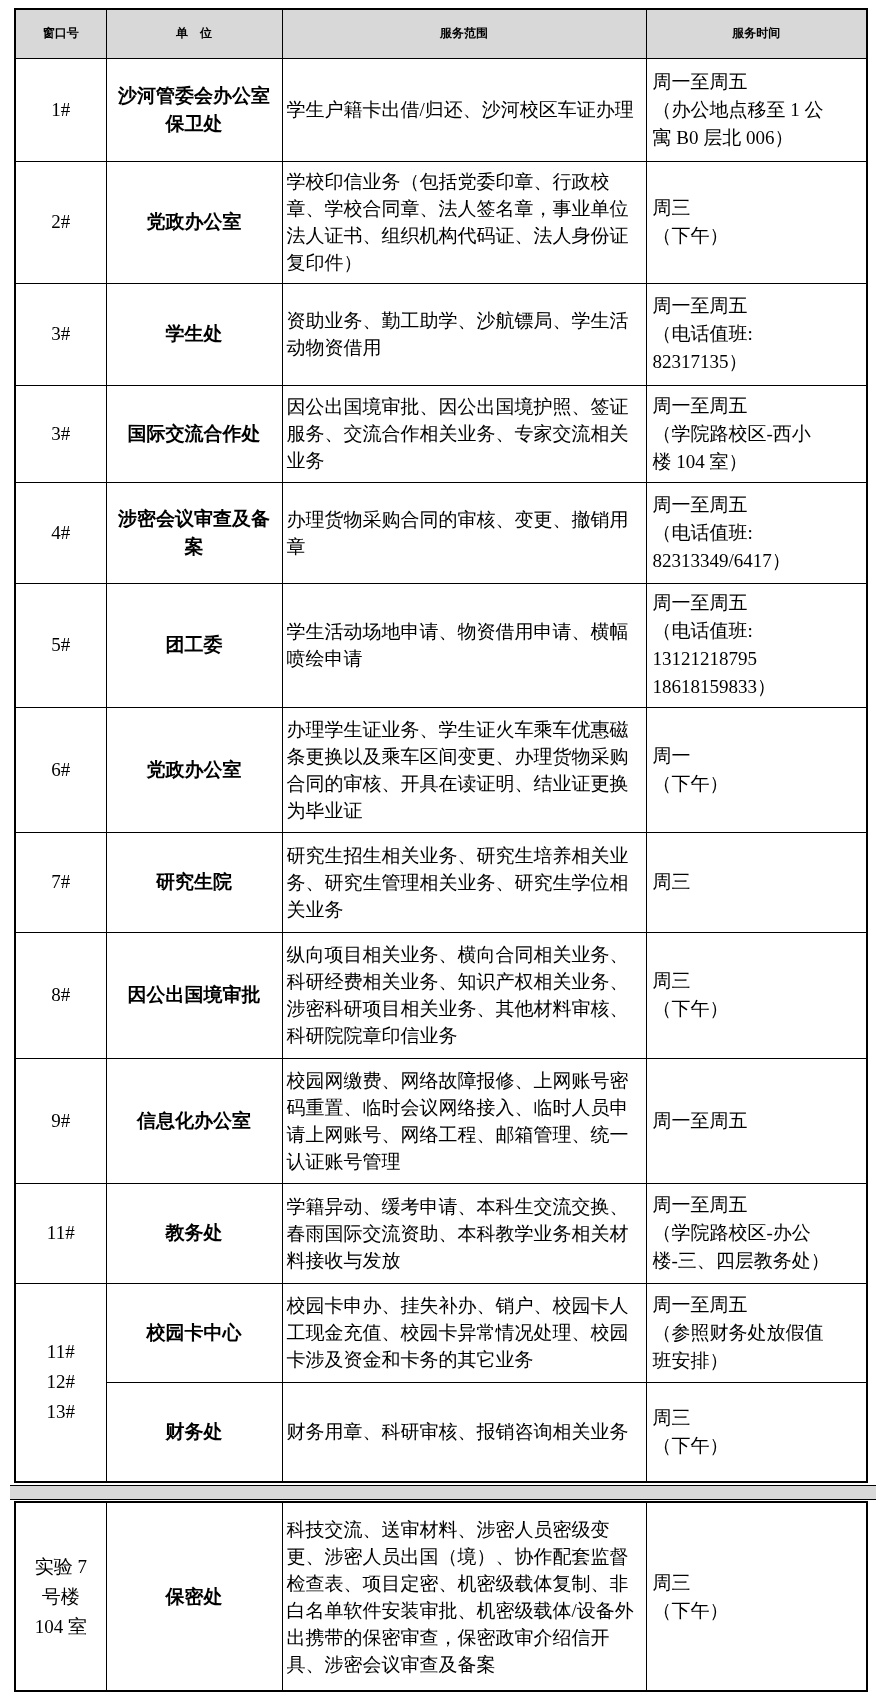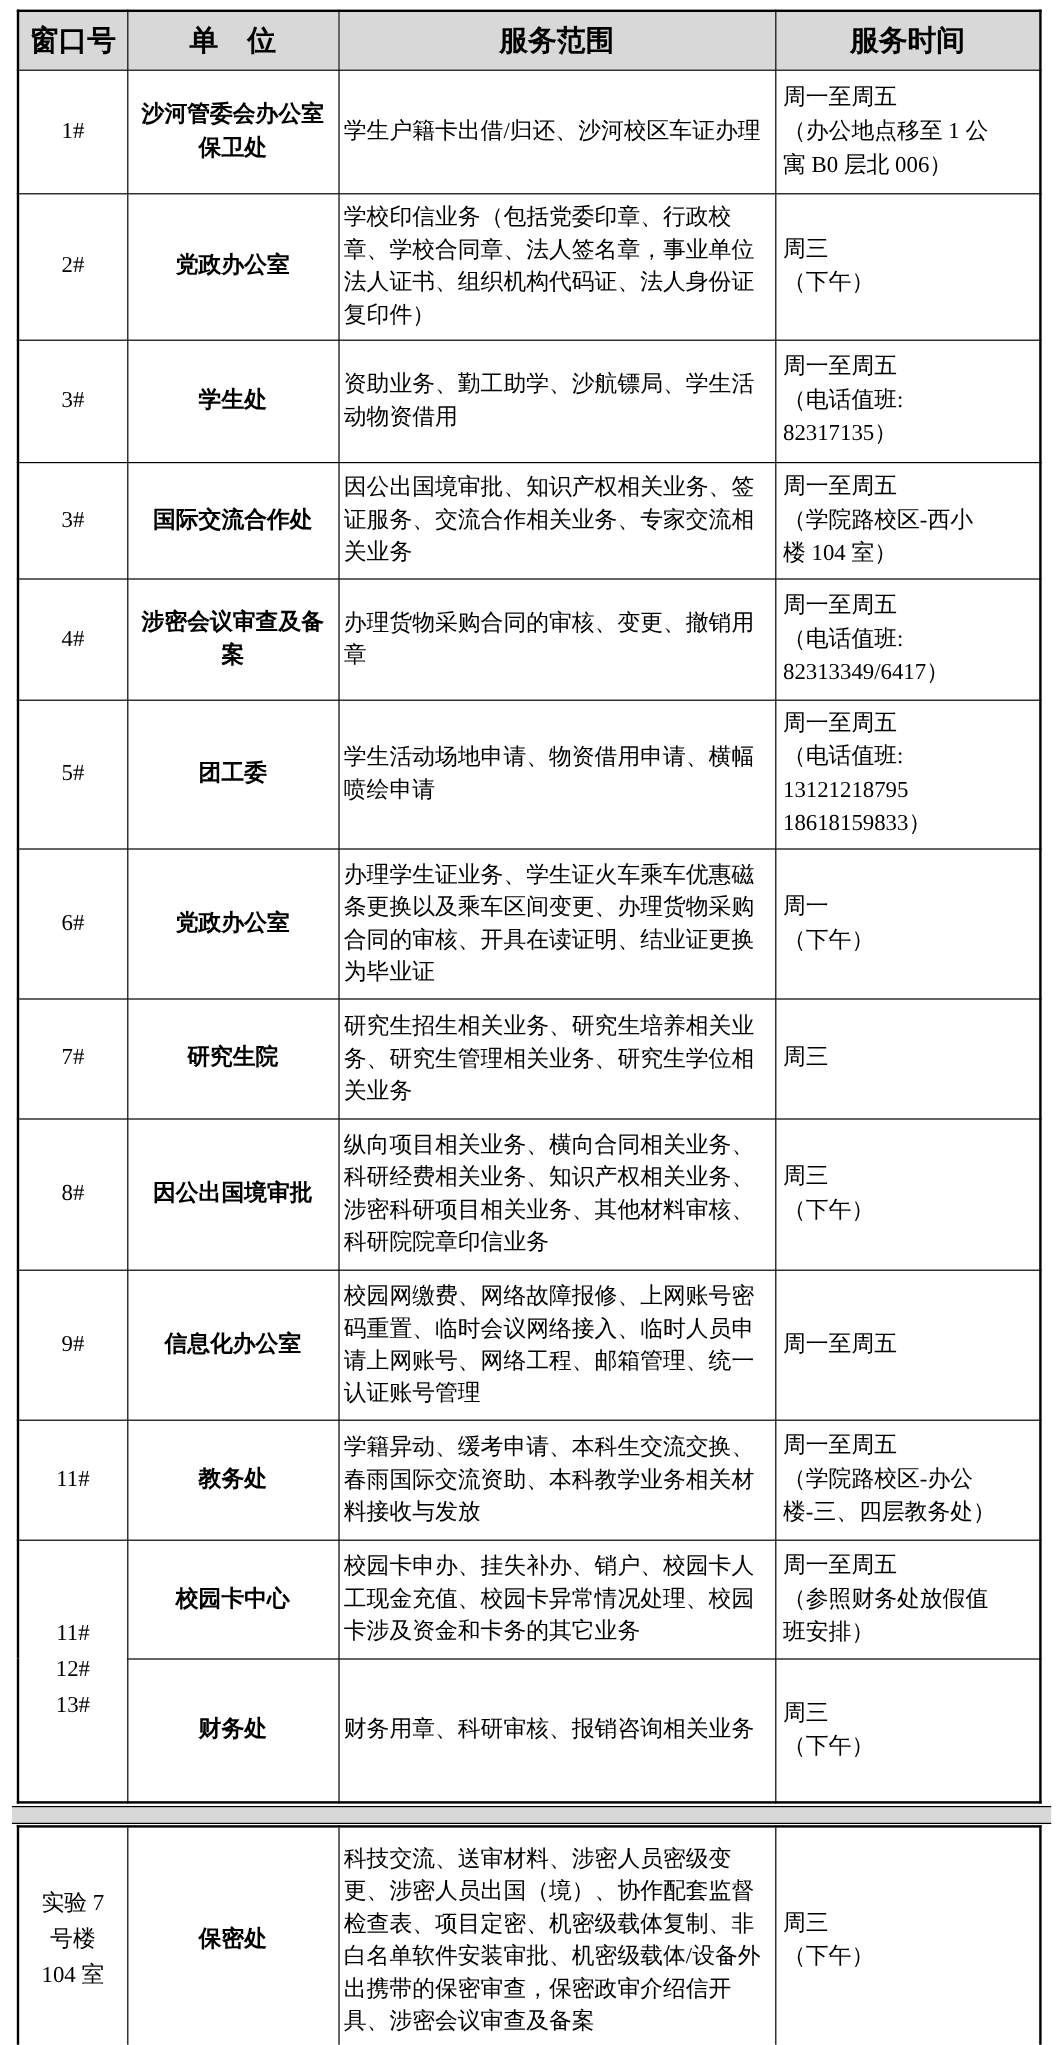--- a/index.html
+++ b/index.html
@@ -25,21 +25,21 @@
 
   th, td {
     border: 1px solid #000;
     vertical-align: middle;
     overflow: hidden;
   }
   th {
     background: #d8d8d8;
     font-family: "Liberation Sans", "DejaVu Sans", sans-serif;
     font-weight: bold;
-    font-size: 24px;
+    font-size: 12px;
     height: 49px;
     text-align: center;
     padding: 2px 4px;
   }
   td {
     font-size: 19px;
     line-height: 28px;
     white-space: pre-line;
     padding: 3px 6px;
   }
@@ -67,21 +67,21 @@
   tr.r3  { height: 102px; }
   tr.r4  { height: 97px;  }
   tr.r5  { height: 101px; }
   tr.r6  { height: 124px; }
   tr.r7  { height: 125px; }
   tr.r8  { height: 100px; }
   tr.r9  { height: 126px; }
   tr.r10 { height: 125px; }
   tr.r11 { height: 100px; }
   tr.r12 { height: 99px;  }
-  tr.r13 { height: 120px; }
+  tr.r13 { height: 100px; }
   tr.r14 { height: 189px; }
 
   .sep {
     width: 866px;
     height: 15px;
     margin: 2px 0 1px -4px;
     background: #d8d8d8;
     border-top: 1px solid #000;
     border-bottom: 1px solid #000;
   }
@@ -128,21 +128,21 @@
       <td class="unit">学生处</td>
       <td class="scope">资助业务、勤工助学、沙航镖局、学生活动物资借用</td>
       <td class="time">周一至周五
 （电话值班:
 82317135）</td>
     </tr>
 
     <tr class="r4">
       <td class="window">3#</td>
       <td class="unit">国际交流合作处</td>
-      <td class="scope">因公出国境审批、知识产权相关业务、签证服务、交流合作相关业务、专家交流相关业务</td>
+      <td class="scope">因公出国境审批、因公出国境护照、签证服务、交流合作相关业务、专家交流相关业务</td>
       <td class="time">周一至周五
 （学院路校区-西小
 楼 104 室）</td>
     </tr>
 
     <tr class="r5">
       <td class="window">4#</td>
       <td class="unit">涉密会议审查及备案</td>
       <td class="scope">办理货物采购合同的审核、变更、撤销用章</td>
       <td class="time">周一至周五

